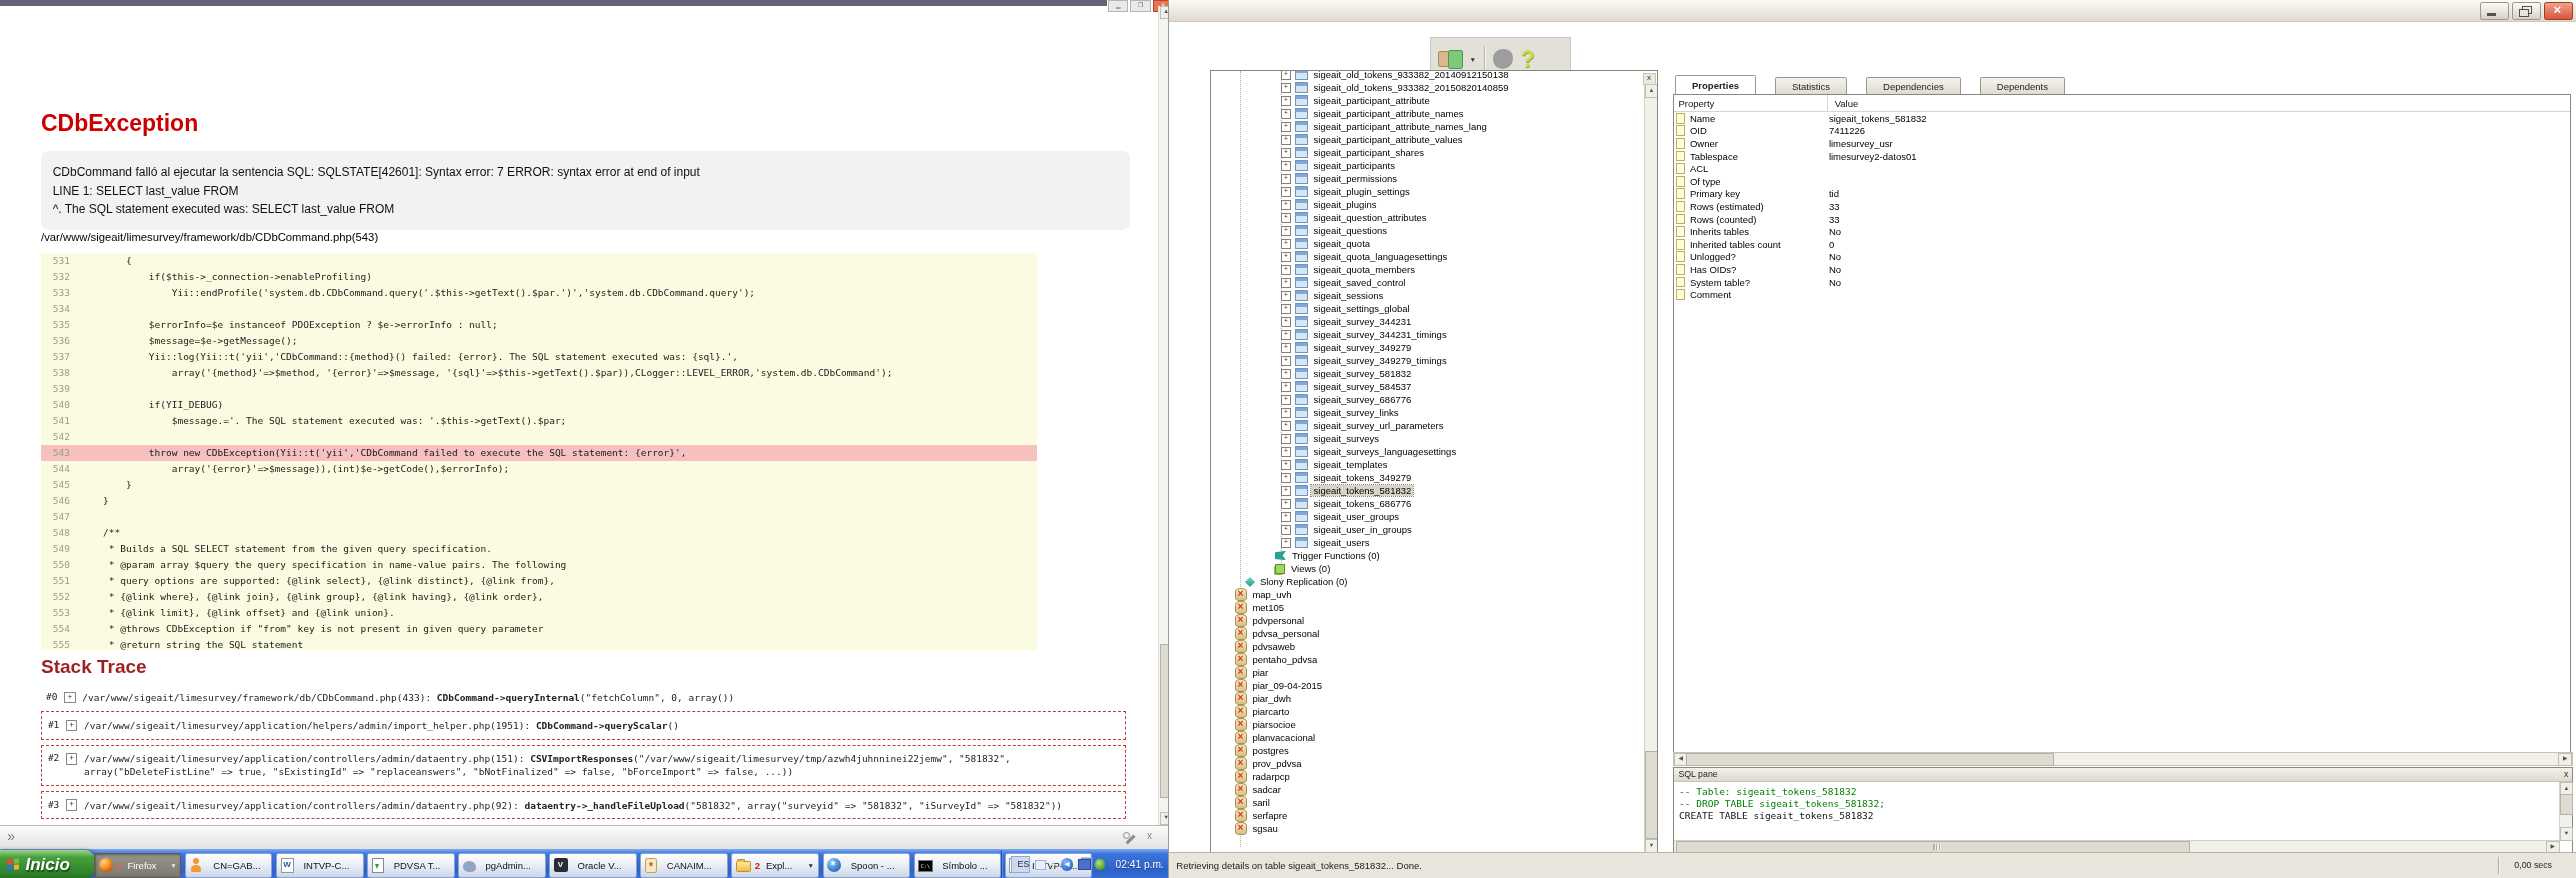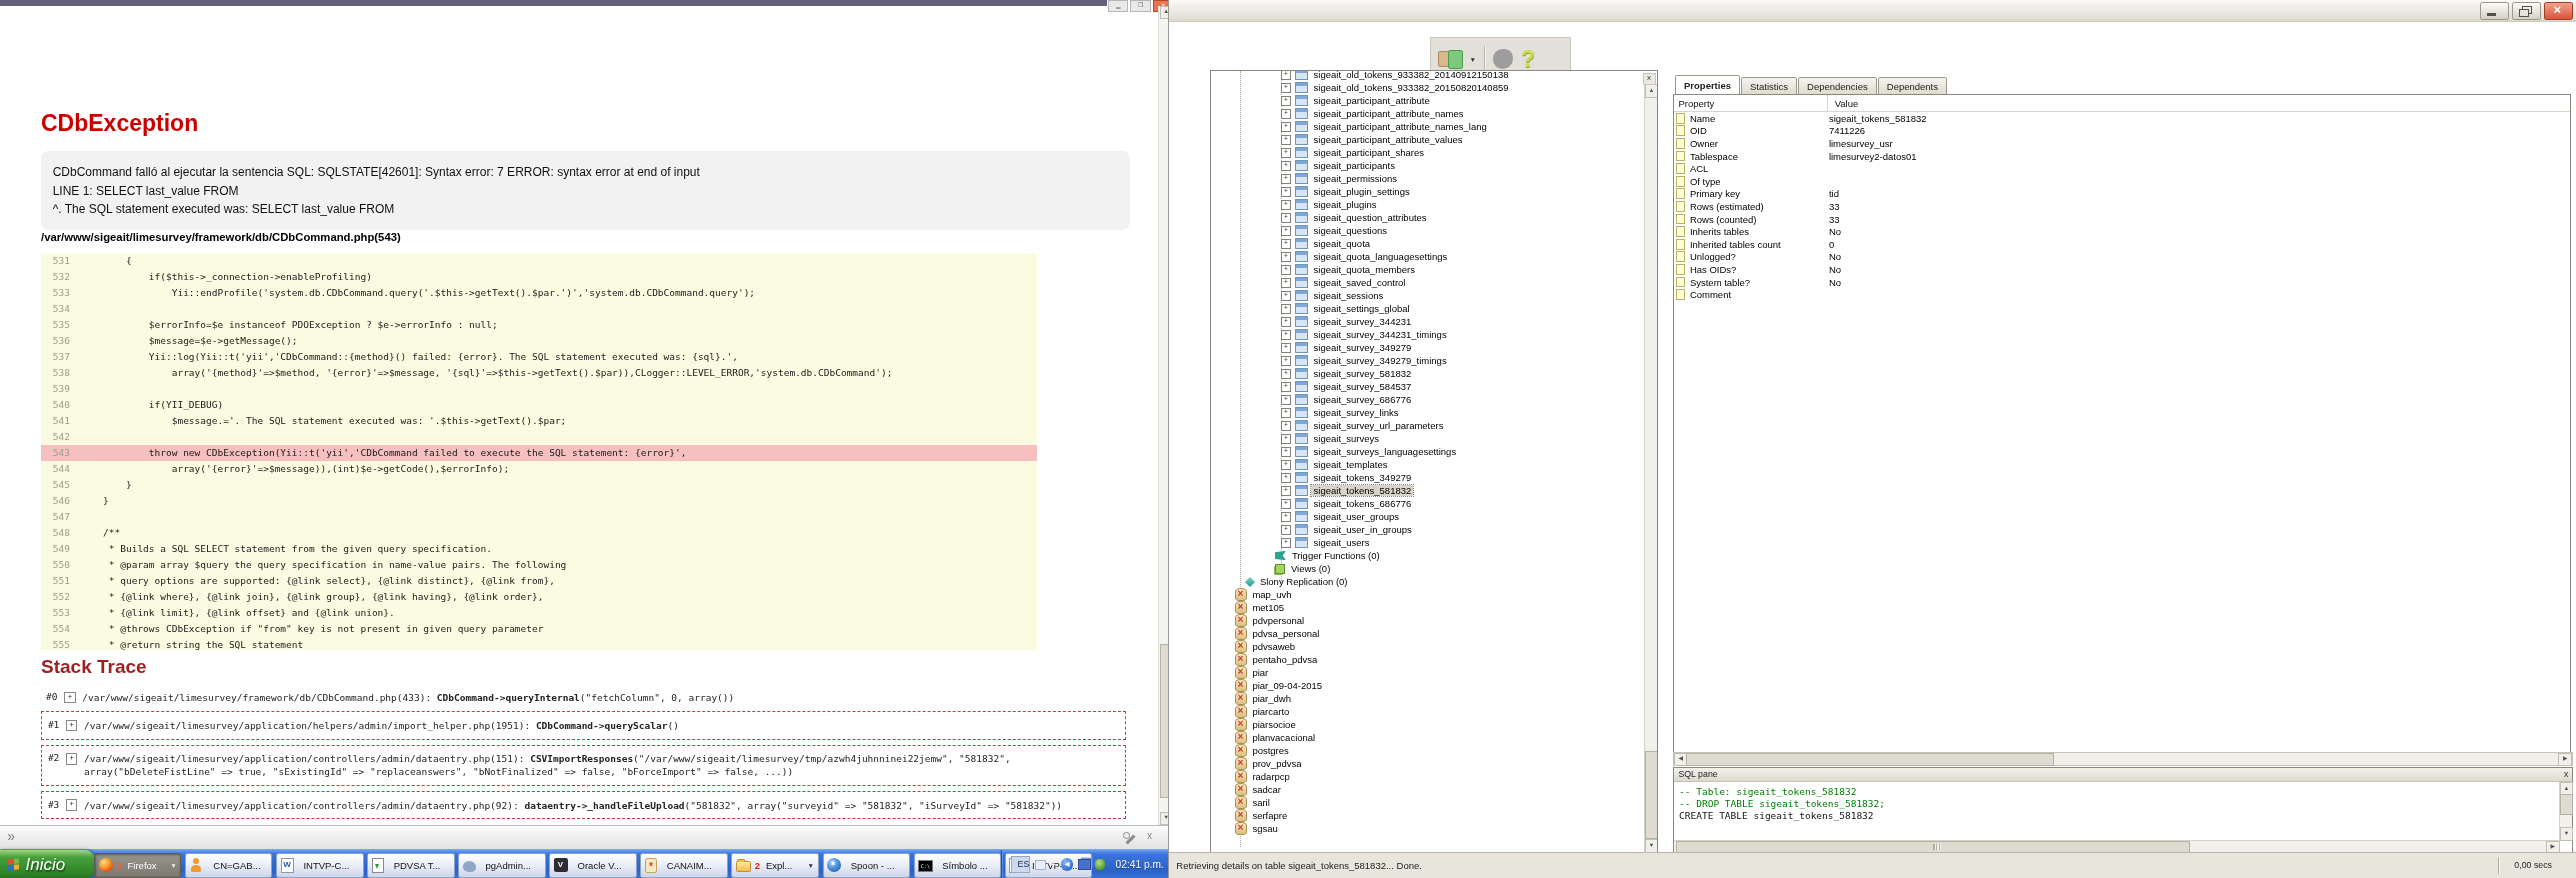--- a/index.html
+++ b/index.html
@@ -10,21 +10,21 @@
   #browser{position:absolute;left:0;top:0;width:1171px;height:849px;background:#fff;overflow:hidden}
   .btop{position:absolute;left:0;top:0;width:1107px;height:5.9px;background:#63627a}
   .bwin-btns{position:absolute;left:1108px;top:0;display:flex;gap:2.2px}
   .bwb{width:18.3px;height:9.5px;border:0.7px solid #b5b5b5;background:#e9e9e9;font-size:5.9px;line-height:8px;text-align:center;color:#555}
   .bwb.close{background:#e8734f;border-color:#b54a2a;color:#fff}
 
   .e-title{position:absolute;left:41px;top:95px;font-size:23px;font-weight:bold;color:#cc0000}
   .e-msg{position:absolute;left:41px;top:151px;width:1066px;height:54px;background:#f2f2f2;border-radius:7.3px;
          padding:12.4px 11.7px;font-size:12px;color:#111}
   .e-msg div{line-height:18.3px;white-space:pre}
-  .e-path{position:absolute;left:41px;top:231px;font-size:11.3px;font-weight:bold;color:#000}
+  .e-path{position:absolute;left:41px;top:231px;font-size:11.3px;font-weight:normal;color:#000}
 
   .code{position:absolute;left:41px;top:253px;width:996px;height:397px;background:#fbfbe2;overflow:hidden;
         font-family:"DejaVu Sans Mono",monospace;font-size:9.5px}
   .cline{display:flex;height:16px;line-height:16px}
   .cline.hl{background:#f6c0c0}
   .cn{width:29px;text-align:right;color:#9c9c8a;flex:none;padding-right:10.2px}
   .ct{white-space:pre;color:#1a1a1a}
 
   .st-title{position:absolute;left:41px;top:656px;font-size:19px;font-weight:bold;color:#9e1f1f}
   .stack{position:absolute;left:41px;top:689px;width:1085px;height:136px;overflow:hidden;
@@ -45,21 +45,21 @@
   .wrench .bar{position:absolute;left:1.5px;top:5.9px;width:11px;height:2.9px;background:#8a8a8a;transform:rotate(-45deg)}
   .wrench .ring{position:absolute;left:0;top:0;width:5.1px;height:5.1px;border:1.5px solid #8a8a8a;border-radius:50%}
   .ad-x{position:absolute;left:1147px;top:4.4px;font-size:10.2px;color:#888}
 
   
   .taskbar{position:absolute;left:0;top:849px;width:1171px;height:29px;
            background:linear-gradient(180deg,#6ba1ee,#3b74dc 14%,#2a62c8 70%,#3a71d6);border-top:0.7px solid #7aa6f0}
   .start{position:absolute;left:0;top:0;height:29px;width:89px;border-radius:0 11.7px 11.7px 0;
          background:linear-gradient(180deg,#9ed48e,#47a03c 25%,#2e8428 80%,#256f20);
          box-shadow:0.7px 0 3.7px rgba(0,0,0,.55);display:flex;align-items:center;gap:5.9px;padding-left:6.6px;
-         color:#fff;font-style:italic;font-weight:normal;font-size:17px;text-shadow:0.7px 1.5px 1.5px rgba(0,0,0,.5)}
+         color:#fff;font-style:italic;font-weight:bold;font-size:17px;text-shadow:0.7px 1.5px 1.5px rgba(0,0,0,.5)}
   .winlogo{width:13px;height:11.7px;display:grid;grid-template-columns:5.9px 5.9px;grid-template-rows:5.1px 5.1px;gap:0.7px;transform:skewY(-6deg);flex:none}
   .winlogo span{border-radius:0.7px}
   .wl1{background:#e34f2c}.wl2{background:#7eb94a}.wl3{background:#2f6fd0}.wl4{background:#f0b030}
   .tbtns{position:absolute;left:94px;top:2.9px;display:flex;gap:3.7px}
   .tbtn{width:78px;height:23px;border-radius:2.2px;border:0.7px solid #8ba2cc;
         background:linear-gradient(180deg,#fefefe,#e9edf6 50%,#ccd6ea);
         display:flex;align-items:center;gap:3.7px;padding:0 3.7px;font-size:9.5px;color:#111;overflow:hidden;white-space:nowrap}
   .tbtn.pressed{background:linear-gradient(180deg,#96948b,#7b7970);border-color:#5e5c54;color:#fff;box-shadow:inset 0.7px 0.7px 2.2px rgba(0,0,0,.45)}
   .tcount{color:#d22000;font-weight:bold}
   .pressed .tcount{color:#ff5a3a}
@@ -141,21 +141,21 @@
   .t-trig .ticon{background:#28a38d;clip-path:polygon(0 15%,100% 0,70% 50%,100% 100%,0 85%)}
   .t-views .ticon{width:8px;height:8px;background:#a6d35f;border:0.7px solid #5d8f2b;box-shadow:-1.5px 1.5px 0 -0.7px #7cb23f}
   .t-slony .ticon{width:8px;height:8px;background:linear-gradient(135deg,#7fd4c8,#1f9e8e);transform:rotate(45deg) scale(.9)}
   .t-db .ticon{width:9.5px;height:11px;background:linear-gradient(180deg,#f4e8c0,#d9c083);border:0.7px solid #a8914e;
                border-radius:50% 50% 45% 45%/28% 28% 22% 22%}
   .t-db .ticon::after{content:"\00d7";position:absolute;left:1.5px;top:-1.5px;color:#d63425;font-weight:bold;font-size:10.2px}
   .tlabel{padding:0 2.2px}
   .sel .tlabel{background:#d8d4ca;outline:0.7px dotted #8a8578}
 
   .props-tabs{position:absolute;left:506px;top:75px;display:flex;align-items:flex-end}
-  .ptab{height:17.6px;padding:0 8px;border:0.7px solid #9a968a;border-bottom:none;border-radius:2.2px 2.2px 0 0;margin-right:1px;
+  .ptab{height:17.6px;padding:0 16px;border:0.7px solid #9a968a;border-bottom:none;border-radius:2.2px 2.2px 0 0;margin-right:19px;
         background:linear-gradient(#f5f3ee,#dcd8cc);font-size:9.5px;color:#222;line-height:17.6px}
   .ptab.active{background:#fff;font-weight:bold;height:20px;line-height:20px}
   .props{position:absolute;left:504px;top:94px;width:896px;height:658px;border:0.7px solid #8a887c;background:#fff;overflow:hidden}
   .phead{display:flex;height:16px;border-bottom:0.7px solid #d8d5cc;font-size:9.5px;color:#111;align-items:center}
   .ph1{width:149px;padding-left:4.4px;flex:none}
   .phdiv{width:0.7px;height:100%;background:#d8d5cc;flex:none}
   .ph2{padding-left:6.6px}
   .prow{display:flex;height:12.6px;align-items:center;font-size:9.5px;color:#000}
   .prop-ic{width:7.3px;height:8.8px;background:#ffffd6;border:0.7px solid #bcae62;margin:0 4.4px 0 2.2px;flex:none}
   .pv1{width:139px;flex:none}

